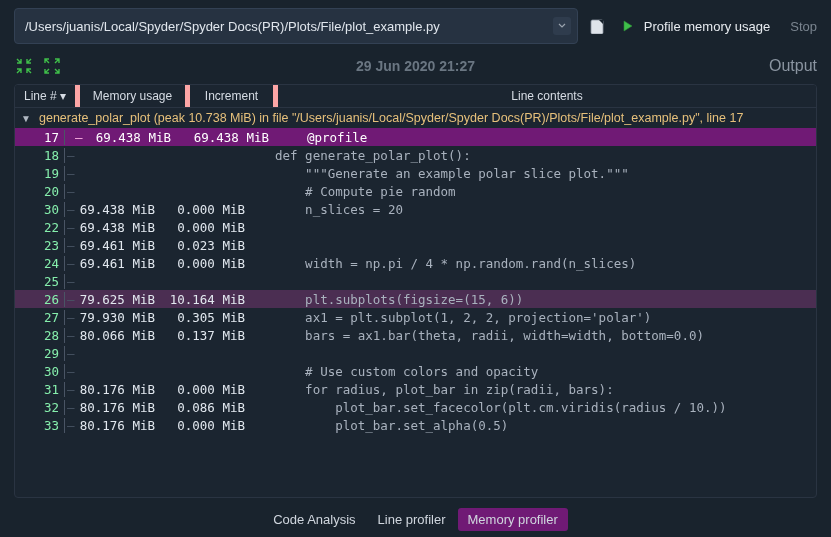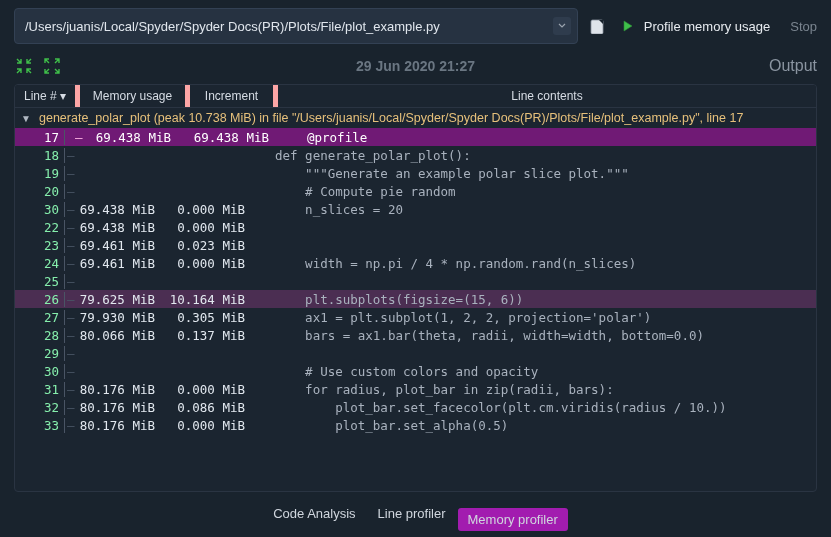--- a/index.html
+++ b/index.html
@@ -163,21 +163,21 @@
   gap: 2px;
   padding: 10px 0 6px 0;
 }
 .tab {
   padding: 4px 10px;
   border-radius: 3px;
   color: #d0d6de;
   font-size: 13px;
   cursor: pointer;
 }
-.tab.active { background: #a21caf; margin-top: 6px; }
+.tab.active { background: #701a75; }
 svg { display: block; }
 </style>
 </head>
 <body>
 
 <div class="toolbar">
   <div class="path-input">
     <span>/Users/juanis/Local/Spyder/Spyder Docs(PR)/Plots/File/plot_example.py</span>
     <span class="dropdown-chev">
       <svg width="8" height="8" viewBox="0 0 8 8">

